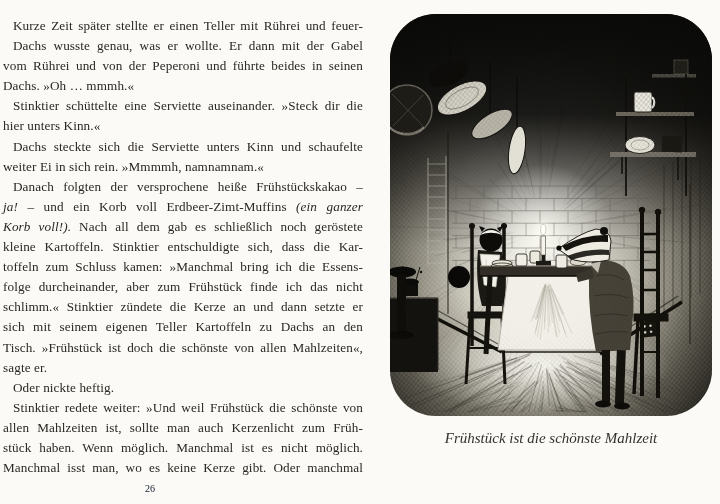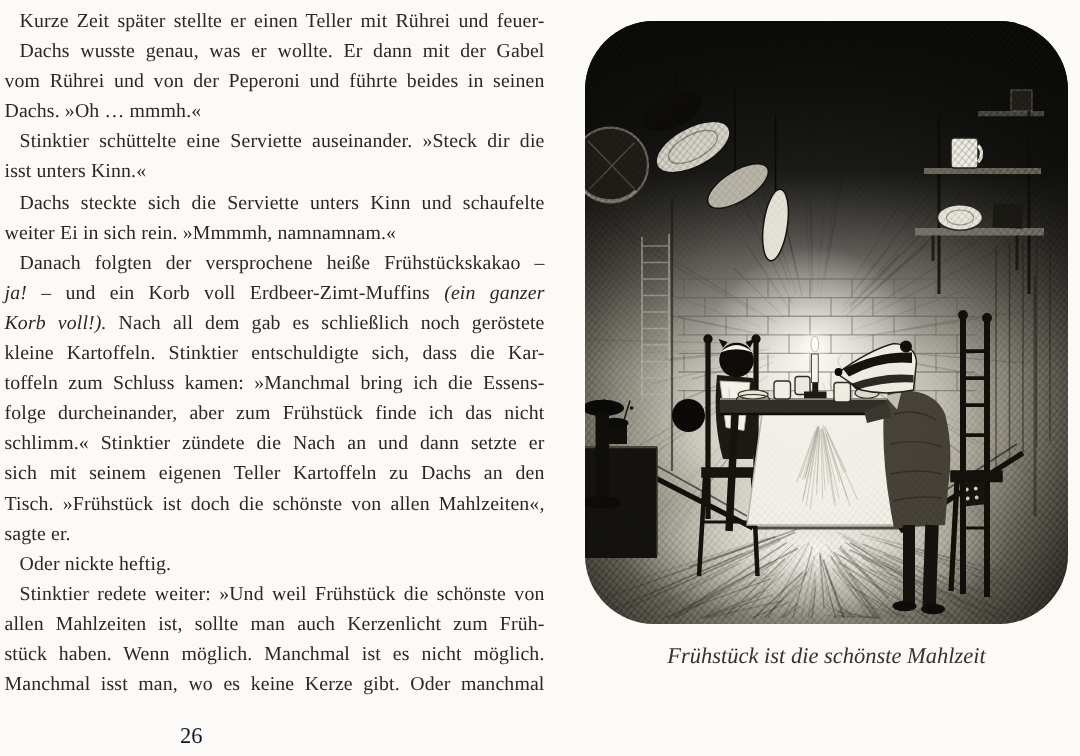--- a/index.html
+++ b/index.html
@@ -2,65 +2,65 @@
 <html><head>
 <meta charset="utf-8">
 <style>
   html,body{margin:0;padding:0;background:#e9e7e2;}
   .page{
     position:relative;width:720px;height:504px;overflow:hidden;
     background:#fbfaf6;font-family:"Liberation Serif","DejaVu Serif",serif;
   }
   
   .text-column{
-    position:absolute;left:3px;top:4px;width:360px;
+    position:absolute;left:3px;top:16px;width:360px;
     font-size:13.2px;line-height:20.1px;color:#2b2722;
     letter-spacing:.1px;
   }
   .text-column .line{white-space:normal;}
   .text-column .line.j{text-align:justify;text-align-last:justify;}
   .text-column .line.l{text-align:left;text-align-last:left;}
   .text-column .line.ind{padding-left:10px;}
   .text-column i{font-style:italic;}
   
   .illustration-frame{
     position:absolute;left:390px;top:14px;width:322px;height:402px;
   }
   .illustration-frame svg{display:block;width:100%;height:100%;}
   .caption{
     position:absolute;left:390px;top:430px;width:322px;
     text-align:center;font-style:italic;font-size:15px;line-height:16px;
     color:#35312b;
   }
   .page-number{
     position:absolute;left:120px;top:483px;width:60px;
-    font-size:15px;color:#0f172a;
+    text-align:center;font-size:10px;color:#0f172a;
   }
 </style>
 </head>
 <body>
 
 <div class="page">
 
   <div class="text-column">
       <div class="line j ind"><span>Kurze Zeit später stellte er einen Teller mit Rührei und feuer-</span></div>
       <div class="line j ind"><span>Dachs wusste genau, was er wollte. Er dann mit der Gabel</span></div>
       <div class="line j"><span>vom Rührei und von der Peperoni und führte beides in seinen</span></div>
       <div class="line l"><span>Dachs. »Oh … mmmh.«</span></div>
       <div class="line j ind"><span>Stinktier schüttelte eine Serviette auseinander. »Steck dir die</span></div>
-      <div class="line l"><span>isst unters Kinn.«</span></div>
+      <div class="line l"><span>hier unters Kinn.«</span></div>
       <div class="line j ind"><span>Dachs steckte sich die Serviette unters Kinn und schaufelte</span></div>
       <div class="line l"><span>weiter Ei in sich rein. »Mmmmh, namnamnam.«</span></div>
       <div class="line j ind"><span>Danach folgten der versprochene heiße Frühstückskakao –</span></div>
       <div class="line j"><i>ja!</i><span> – und ein Korb voll Erdbeer-Zimt-Muffins </span><i>(ein ganzer</i></div>
       <div class="line j"><i>Korb voll!).</i><span> Nach all dem gab es schließlich noch geröstete</span></div>
       <div class="line j"><span>kleine Kartoffeln. Stinktier entschuldigte sich, dass die Kar-</span></div>
       <div class="line j"><span>toffeln zum Schluss kamen: »Manchmal bring ich die Essens-</span></div>
       <div class="line j"><span>folge durcheinander, aber zum Frühstück finde ich das nicht</span></div>
-      <div class="line j"><span>schlimm.« Stinktier zündete die Nach an und dann setzte er</span></div>
+      <div class="line j"><span>schlimm.« Stinktier zündete die Kerze an und dann setzte er</span></div>
       <div class="line j"><span>sich mit seinem eigenen Teller Kartoffeln zu Dachs an den</span></div>
       <div class="line j"><span>Tisch. »Frühstück ist doch die schönste von allen Mahlzeiten«,</span></div>
       <div class="line l"><span>sagte er.</span></div>
       <div class="line l ind"><span>Oder nickte heftig.</span></div>
       <div class="line j ind"><span>Stinktier redete weiter: »Und weil Frühstück die schönste von</span></div>
       <div class="line j"><span>allen Mahlzeiten ist, sollte man auch Kerzenlicht zum Früh-</span></div>
       <div class="line j"><span>stück haben. Wenn möglich. Manchmal ist es nicht möglich.</span></div>
       <div class="line j"><span>Manchmal isst man, wo es keine Kerze gibt. Oder manchmal</span></div>
     </div>
 

